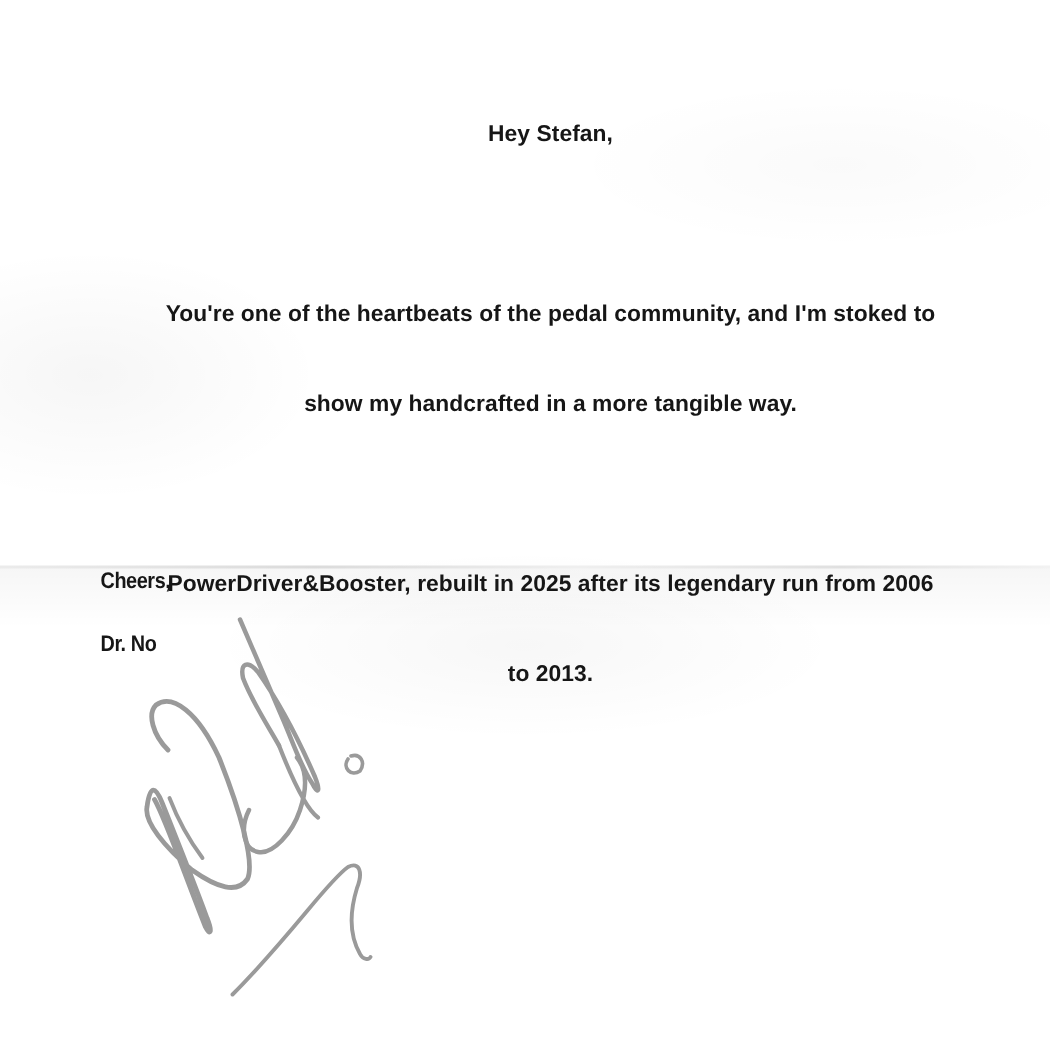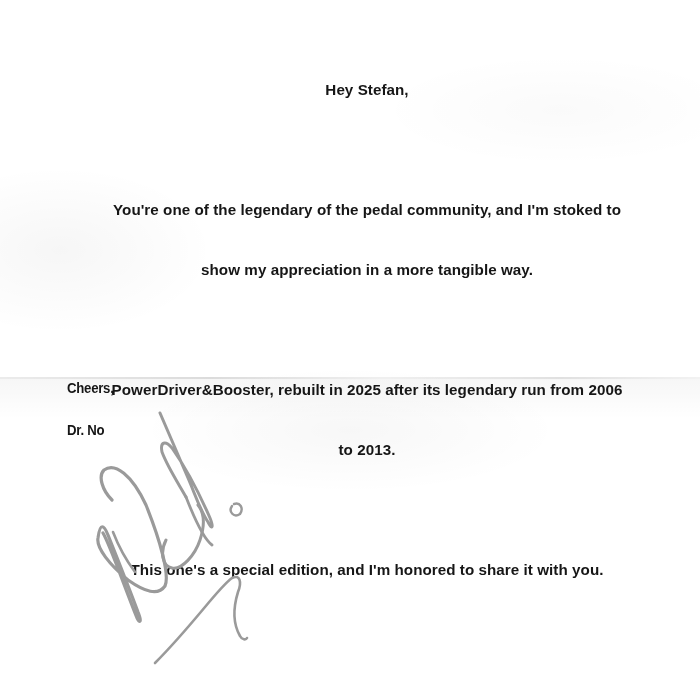--- a/index.html
+++ b/index.html
@@ -55,31 +55,30 @@
 <div class="paper"></div>
 <div class="fold-shadow"></div>
 <div class="fold"></div>
 
 <div class="letter">
   <div class="p">
     <span class="ln">Hey Stefan,</span>
   </div>
 
   <div class="p">
-    <span class="ln">You're one of the legendary of the pedal community, and I'm stoked to</span>
-    <span class="ln">show my appreciation in a more tangible way.</span>
+    <span class="ln">You're one of the heartbeats of the pedal community, and I'm stoked to</span>
+    <span class="ln">show my handcrafted in a more tangible way.</span>
   </div>
 
   <div class="p">
     <span class="ln">PowerDriver&amp;Booster, rebuilt in 2025 after its legendary run from 2006</span>
     <span class="ln">to 2013.</span>
   </div>
 
   <div class="p">
-    <span class="ln">This one's a special edition, and I'm honored to share it with you.</span>
     
   </div>
 
 </div>
 
 <div class="closing cheers">Cheers,</div>
 <div class="closing signer">Dr. No</div>
 
 <svg class="sig" viewBox="0 0 700 700">
   <g fill="none" stroke="#9a9a9a" stroke-linecap="round" stroke-linejoin="round">

